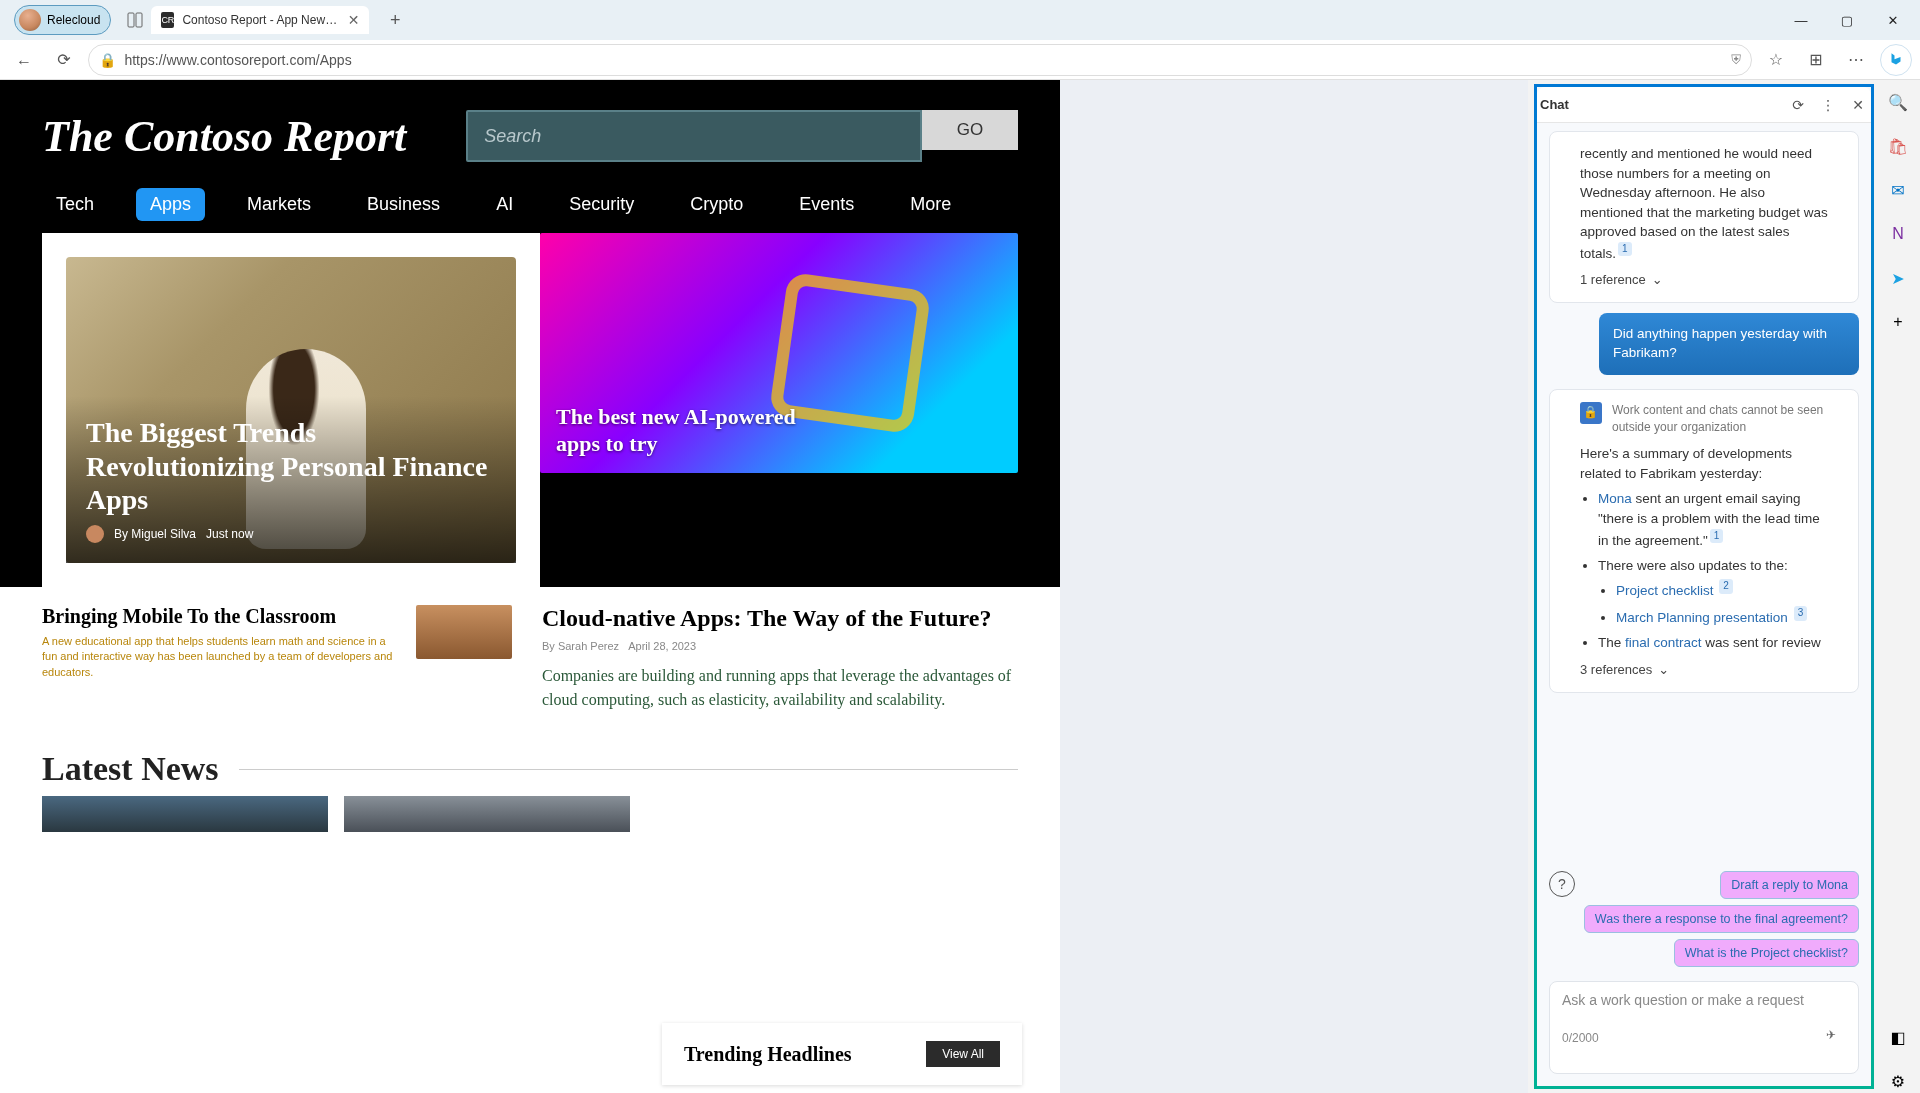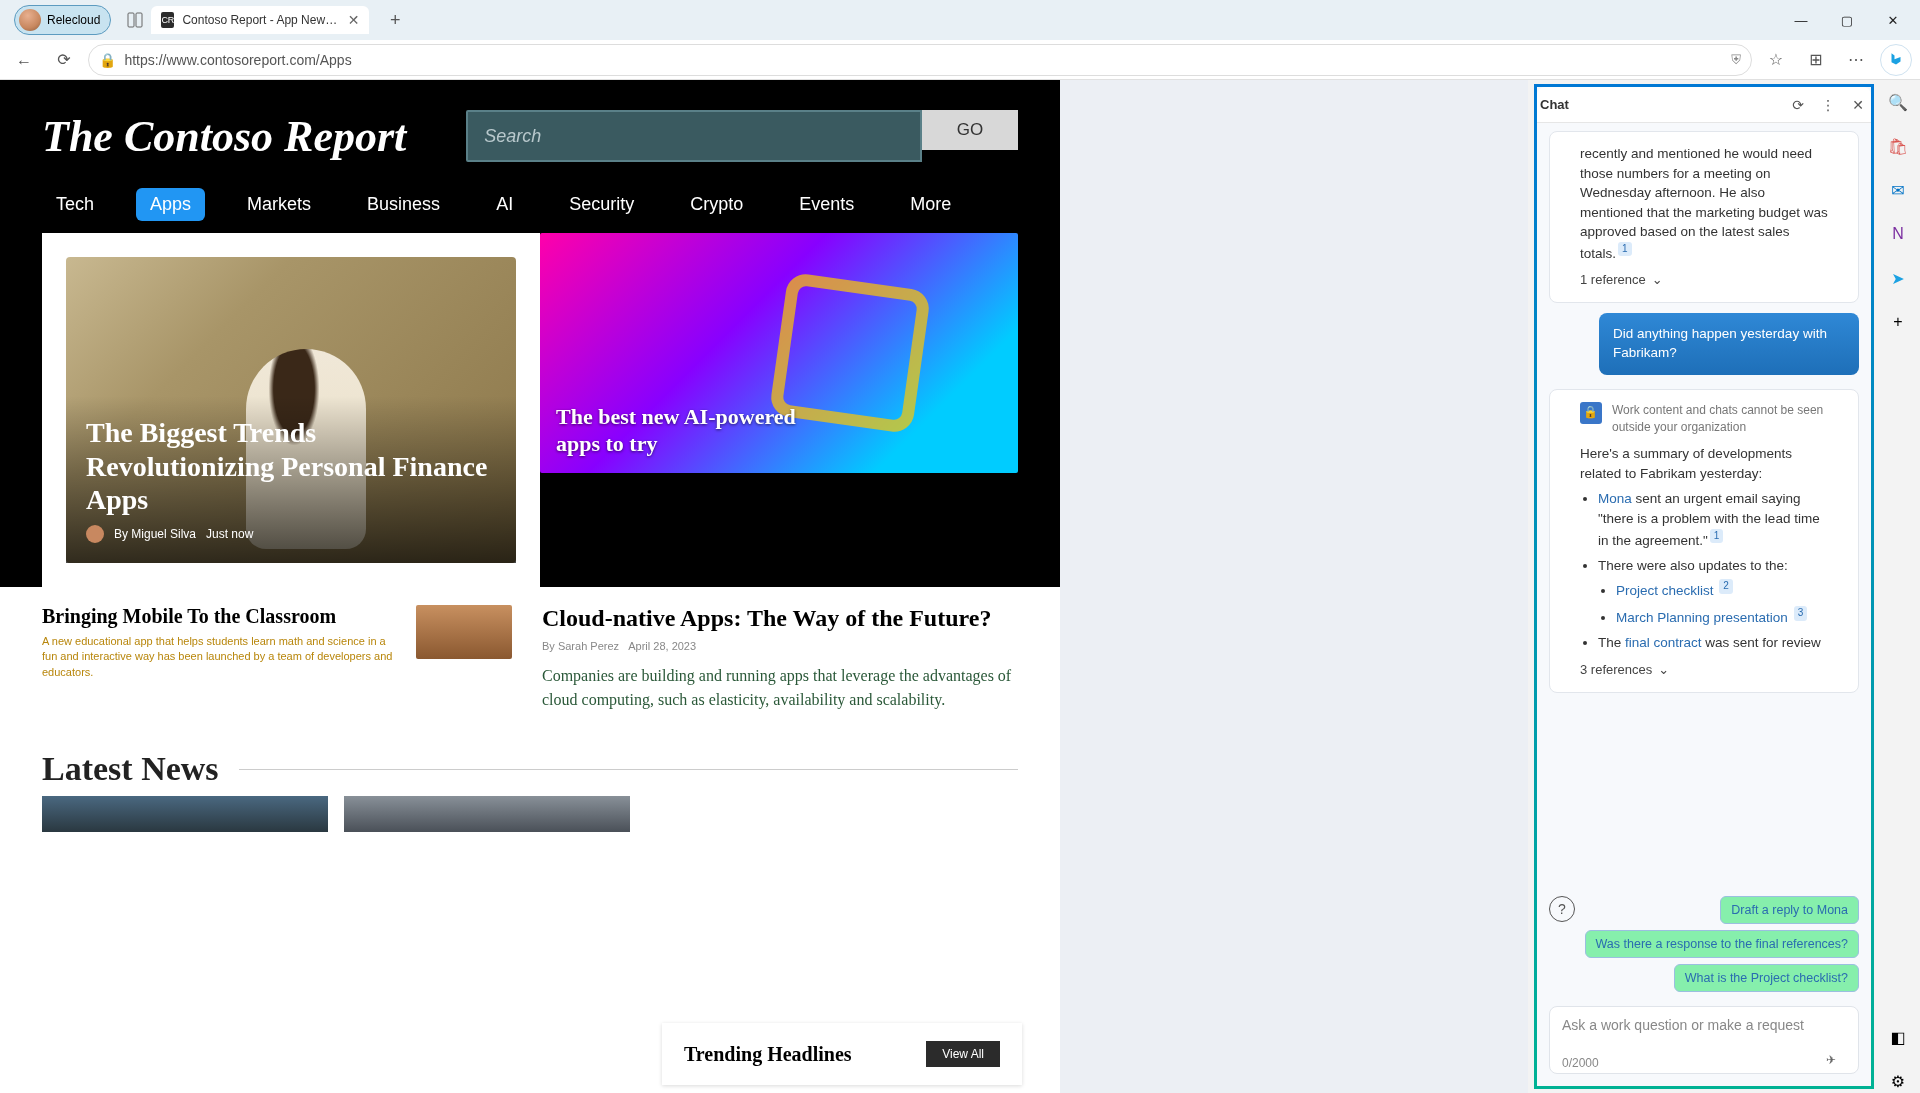--- a/index.html
+++ b/index.html
@@ -83,23 +83,23 @@
 .ref-badge { display:inline-block; background:#dcebfa; color:#2a6cb0; font-size:10px; padding:0 4px; border-radius:3px; vertical-align:super; margin-left:2px;}
 .ref-toggle { margin-top:8px; font-size:13px; color:#444; cursor:pointer; display:flex; align-items:center; gap:6px;}
 .bubble-user { background:#1b6ec2; background:linear-gradient(#2f88d6,#1e6fb8); color:#fff; border-radius:8px; padding:12px 14px; margin: 6px 0 14px auto; max-width: 260px; line-height:1.4;}
 .privacy-row { display:flex; gap:10px; font-size:12px; color:#777; margin-bottom:8px; align-items:flex-start;}
 .priv-ic { width:22px; height:22px; background:#3a76c8; border-radius:3px; flex-shrink:0; display:flex; align-items:center; justify-content:center; color:#fff; font-size:12px;}
 .ai-list { padding: 6px 0 0 18px; }
 .ai-list li { margin-bottom: 6px; line-height:1.45;}
 .link { color:#2a6cb0; cursor:pointer;}
 .sub-list { list-style: disc; padding-left: 18px; margin-top:4px;}
 .suggestions { padding: 8px 12px; display:flex; flex-wrap:wrap; gap:6px; justify-content:flex-end;}
-.sugg { border:1px solid #9bbfe0; color:#2a6cb0; background:#86efac; border-radius:6px; padding:6px 10px; font-size:12.5px; cursor:pointer;}
+.sugg { border:1px solid #9bbfe0; color:#2a6cb0; background:#f0abfc; border-radius:6px; padding:6px 10px; font-size:12.5px; cursor:pointer;}
 .help-ic { width:26px; height:26px; border:1.5px solid #555; border-radius:50%; display:flex; align-items:center; justify-content:center; margin-right:auto; color:#555; cursor:pointer; font-size:14px;}
-.compose { margin:6px 12px 12px; background:#fff; border:1px solid #e0e4ea; border-radius:8px; padding:10px 12px 0;}
+.compose { margin:6px 12px 12px; background:#fff; border:1px solid #e0e4ea; border-radius:8px; padding:10px 12px 25px;}
 .compose textarea { width:100%; border:none; resize:none; outline:none; font-size:14px; color:#333; height:28px; font-family:inherit;}
 .compose textarea::placeholder { color:#888;}
 .compose-foot { display:flex; justify-content:space-between; align-items:center; font-size:12px; color:#888; margin-top:4px;}
 .mic { width:20px; height:20px; cursor:pointer; color:#666;}
 
 
 .rail { width: 44px; background:#f3f3f3; display:flex; flex-direction:column; align-items:center; padding-top:10px; gap:20px;}
 .rail .ric { width:24px; height:24px; display:flex; align-items:center; justify-content:center; cursor:pointer; font-size:16px;}
 .rail .spacer { flex:1;}
 .divider-page-bg { background: #eceff4; flex:1; padding-top:0;}
@@ -256,21 +256,21 @@
         </ul>
         <div class="ref-toggle">
             <span>3 references</span> 
             <span>⌄</span>
           </div>
       </div>
     </div>
     <div class="suggestions">
       <div class="help-ic">?</div>
       <div class="sugg">Draft a reply to Mona</div>
-      <div class="sugg">Was there a response to the final references?</div>
+      <div class="sugg">Was there a response to the final agreement?</div>
       <div class="sugg">What is the Project checklist?</div>
     </div>
     <div class="compose">
       <textarea placeholder="Ask a work question or make a request" style=""></textarea>
       <div class="compose-foot">
         <span>0/2000</span>
         <span class="mic">✈</span>
       </div>
     </div>
   </div>

